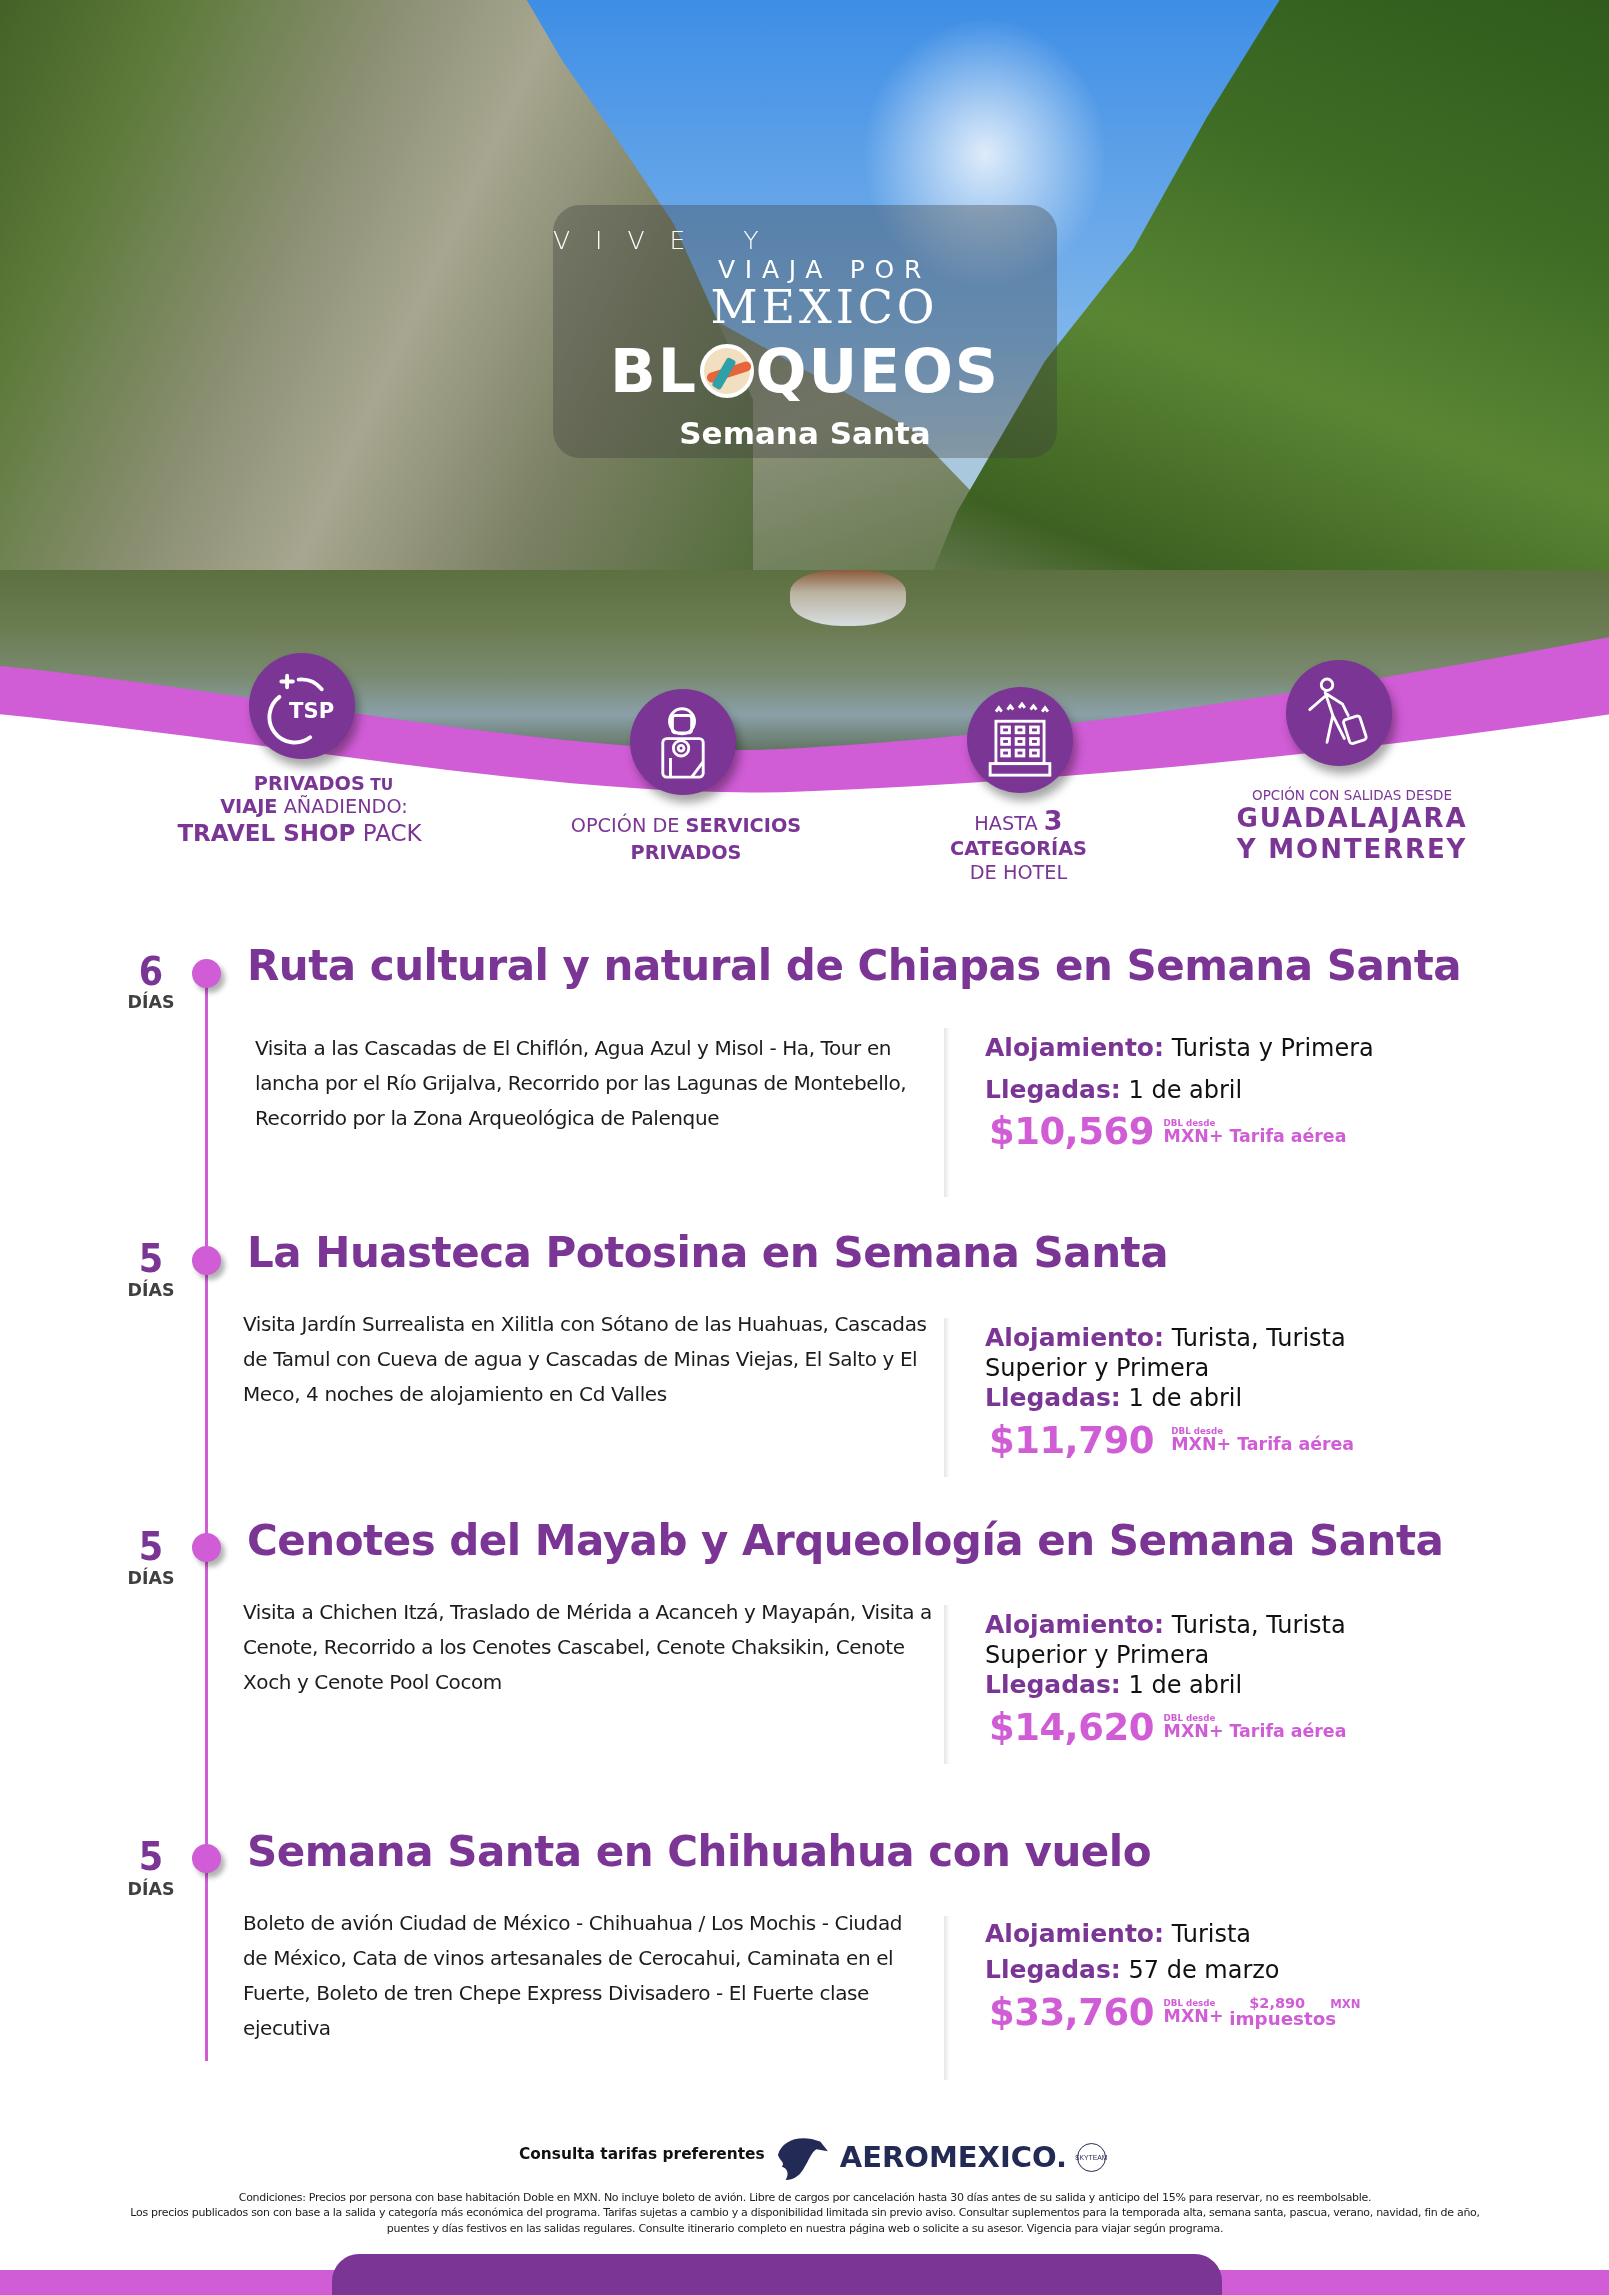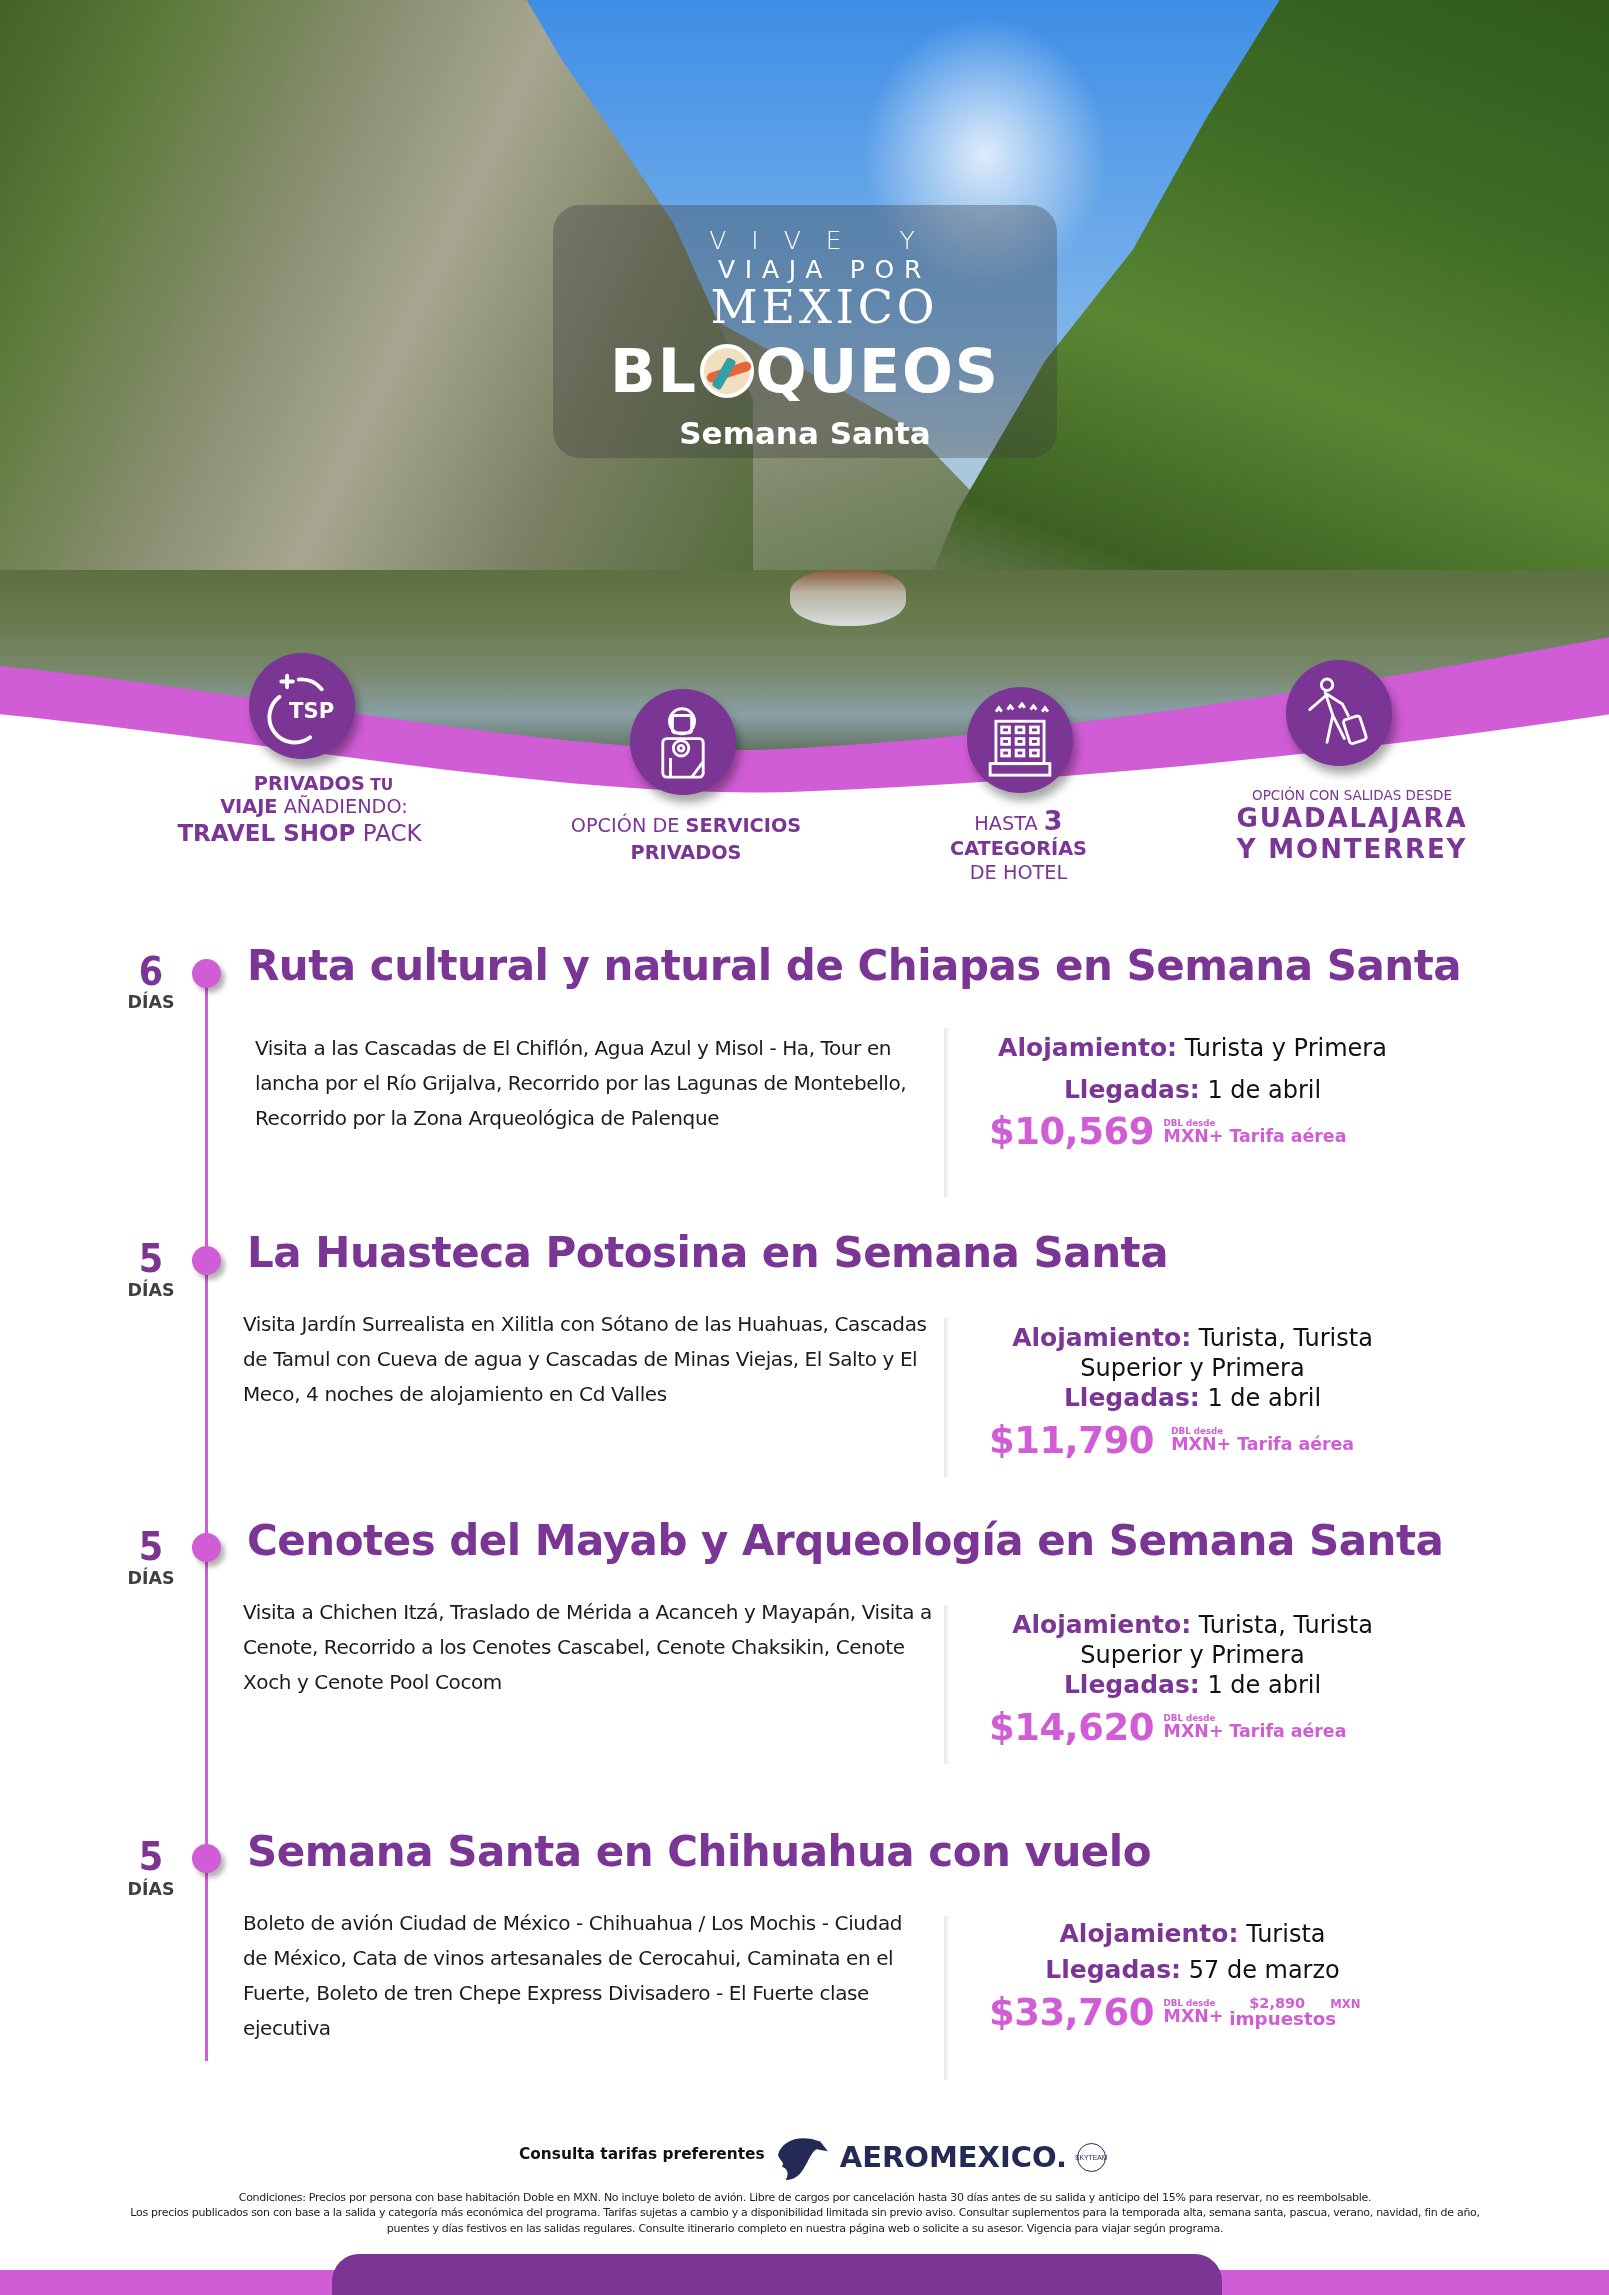--- a/index.html
+++ b/index.html
@@ -22,22 +22,22 @@
   .hero .cliff-right { position: absolute; left: 898px; top: 0; width: 734px; height: 657px;
     background: linear-gradient(200deg, #2f5a1c 0%, #3f6d25 30%, #5a8634 55%, #3d6122 80%, #8a8c7a 100%);
     clip-path: polygon(52% 0, 100% 0, 100% 100%, 0 100%, 8% 78%, 20% 55%, 32% 38%, 42% 18%); }
   .hero .water { position: absolute; left: 0; top: 570px; width: 1610px; height: 193px;
     background: linear-gradient(180deg, #5c7040 0%, #6b7c52 30%, #7a8a70 55%, #8aa0a8 75%, #54664a 100%); }
   .hero .boat { position: absolute; left: 790px; top: 570px; width: 116px; height: 56px; border-radius: 40% 40% 45% 45%;
     background: linear-gradient(180deg, #8d5a3a 0%, #b9b3a0 40%, #d8dde0 100%); }
 
   .title-box { position: absolute; left: 553px; top: 205px; width: 504px; height: 253px; border-radius: 27px;
     background: rgba(60,60,60,0.35); }
-  .t-vive { position: absolute; left: 0; width: 100%; top: 21px; text-align: center; color: #fff;
-    font-family: "DejaVu Sans", sans-serif; font-weight: 300; font-size: 25px; letter-spacing: 25px; padding-left: 39px; }
+  .t-vive { position: absolute; left: 0; width: 100%; top: 21px; text-align: left; color: #fff;
+    font-family: "DejaVu Sans", sans-serif; font-weight: 300; font-size: 25px; letter-spacing: 25px; }
   .t-viaja { position: absolute; left: 0; width: 100%; top: 50px; text-align: center; color: #fff;
     font-family: "DejaVu Sans", sans-serif; font-size: 25px; letter-spacing: 9.7px; padding-left: 39px; }
   .t-mexico { position: absolute; left: 0; width: 100%; top: 75px; text-align: center; color: #fff;
     font-family: "DejaVu Serif", serif; font-size: 46px; letter-spacing: 3.9px; padding-left: 39px; }
   .t-bloqueos { position: absolute; left: 0; width: 100%; top: 131px; text-align: center; color: #fff;
     font-family: "DejaVu Sans", sans-serif; font-weight: bold; font-size: 60px; letter-spacing: 1.9px; }
   .t-semana { position: absolute; left: 0; width: 100%; top: 210px; text-align: center; color: #fff;
     font-family: "DejaVu Sans", sans-serif; font-weight: bold; font-size: 31px; }
   .plane-o { display: inline-block; width: 54px; height: 54px; border-radius: 50%; background: #f2dfbf;
     vertical-align: -5.8px; position: relative; margin: 0 1.9px; border: 4.8px solid #fff; }
@@ -62,21 +62,21 @@
   .days-num { position: absolute; width: 58px; text-align: center; color: #7a3595; font-weight: bold;
     font-family: "DejaVu Sans Condensed", "DejaVu Sans", sans-serif; font-size: 39px; line-height: 1; }
   .days-label { position: absolute; width: 58px; text-align: center; color: #404040; font-weight: bold;
     font-family: "DejaVu Sans", sans-serif; font-size: 17.4px; line-height: 1; }
   .tour-title { position: absolute; left: 247px; color: #7a3595; font-weight: bold; font-family: "DejaVu Sans", sans-serif;
     font-size: 42px; white-space: nowrap; letter-spacing: -0.5px; }
   .tour-desc { position: absolute; width: 695px; color: #1c1c1c; font-family: "DejaVu Sans", sans-serif;
     font-size: 20px; line-height: 35px; letter-spacing: -0.4px; }
   .divider { position: absolute; width: 5.8px; background: linear-gradient(90deg, #e6e6ea, #ffffff); }
   .info { position: absolute; left: 985px; width: 415px; font-family: "DejaVu Sans", sans-serif; }
-  .info .row { font-size: 24px; line-height: 30px; color: #111; text-align: center; }
+  .info .row { font-size: 24px; line-height: 30px; color: #111; }
   .info .lbl { color: #7a3595; font-weight: bold; font-size: 25px; }
   .price-row { display: flex; align-items: center; margin-top: 5.8px; margin-left: 3.9px; }
   .price { color: #d05cd6; font-weight: bold; font-size: 37px; letter-spacing: -0.5px; }
   .price-meta { margin-left: 9.7px; color: #d05cd6; font-weight: bold; line-height: 1; }
   .price-meta .small { font-size: 8.7px; display: block; }
   .price-meta .big { font-size: 17.4px; display: block; }
   .price-extra { margin-left: 5.8px; color: #d05cd6; font-weight: bold; line-height: 1; }
   .price-extra .top { font-size: 14.5px; display: block; }
   .price-extra .top span { font-size: 11.6px; margin-left: 20px; }
   .price-extra .bot { font-size: 18.3px; display: block; }

